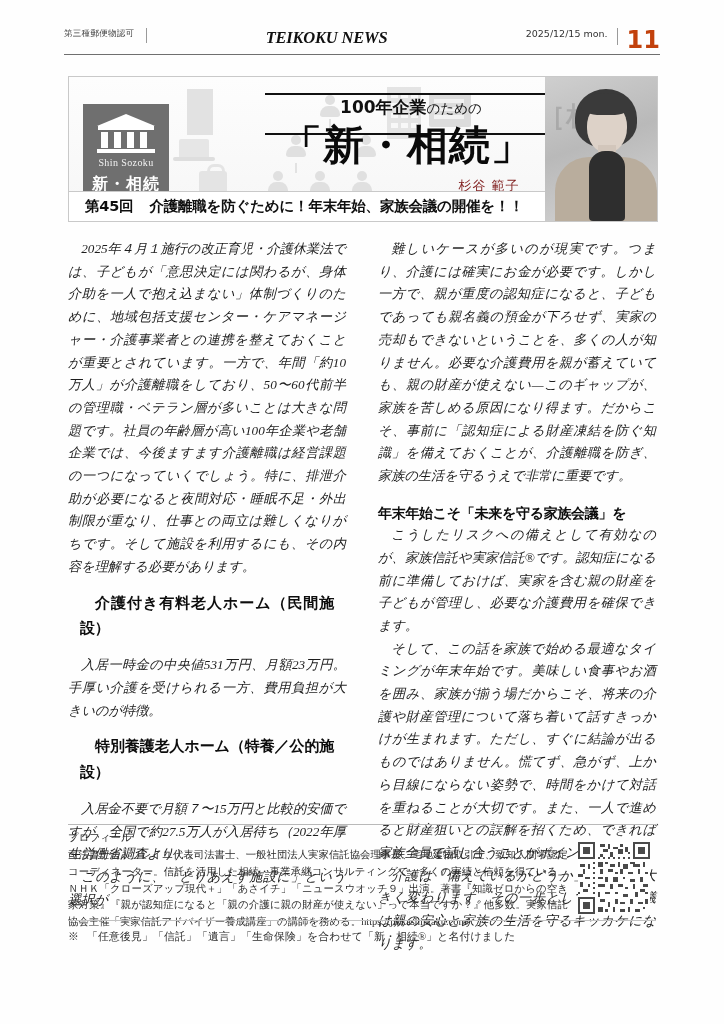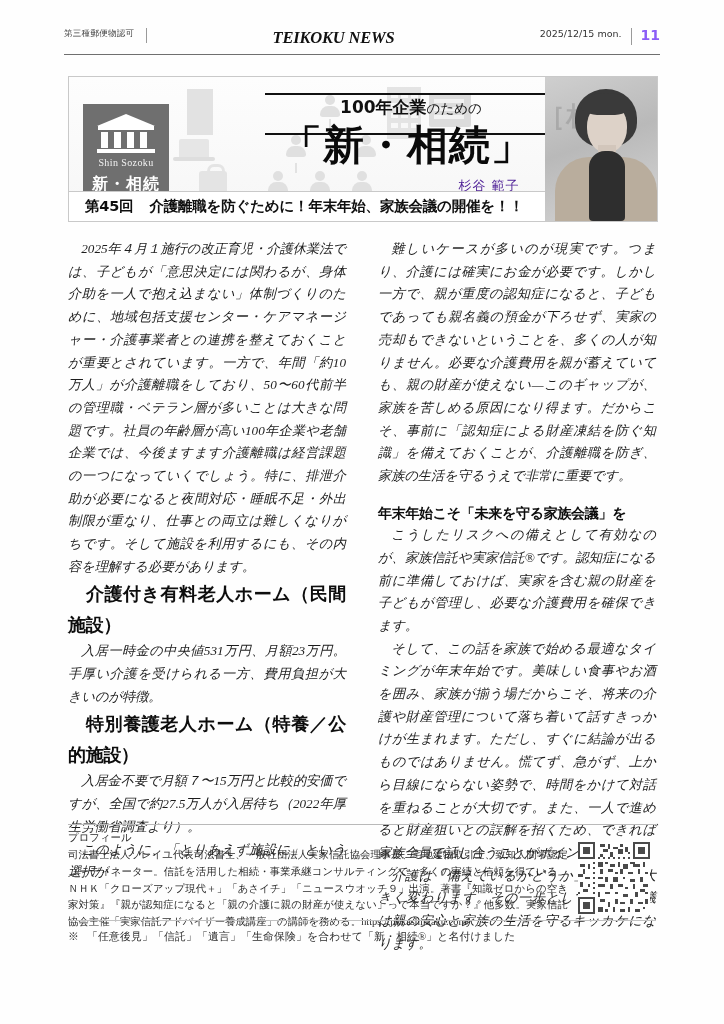--- a/index.html
+++ b/index.html
@@ -65,23 +65,23 @@
     white-space: nowrap;
   }
   .masthead-divider2 {
     width: 1px;
     height: 17px;
     background: #9a9a9a;
     margin: 0 9px;
   }
   .masthead-page {
     font-family: "DejaVu Sans", sans-serif;
-    font-size: 14px;
-    font-weight: bold;
-    color: #8b5cf6;
+    font-size: 24px;
+    font-weight: bold;
+    color: #c2410c;
     line-height: 1;
   }
   .masthead-rule {
     position: absolute;
     left: 64px; top: 54px;
     width: 596px;
     height: 1px;
     background: #6f6f6f;
   }
 
@@ -239,21 +239,21 @@
     white-space: nowrap;
     line-height: 1;
   }
   .banner-author {
     position: absolute;
     left: 360px; top: 100px;
     width: 120px;
     text-align: center;
     font-family: "DejaVu Sans", sans-serif;
     font-size: 13px;
-    color: #4c1d95;
+    color: #7f1d1d;
     letter-spacing: 1px;
     white-space: nowrap;
   }
   .banner-photo {
     position: absolute;
     right: 0; top: 0;
     width: 112px;
     height: 144px;
     background: linear-gradient(160deg, #cfcfcf 0%, #b9b9b9 45%, #d6d6d6 100%);
     overflow: hidden;
@@ -356,23 +356,23 @@
   .col h2 {
     margin: 0 0 0 0;
     font-family: "DejaVu Sans", sans-serif;
     font-size: 14px;
     font-weight: bold;
     line-height: 1.5;
     color: #0d0d0d;
     letter-spacing: -0.3px;
   }
   .col h3 {
-    margin: 0;
-    font-family: Liberation Sans, sans-serif;
-    font-size: 18px;
+    margin: 12px;
+    font-family: Liberation Serif, serif;
+    font-size: 15px;
     font-weight: bold;
     line-height: 1.72;
     color: #0d0d0d;
     text-indent: 1em;
     letter-spacing: -0.3px;
   }
   .col p {
     margin: 0;
     text-indent: 1em;
     font-style: italic;

